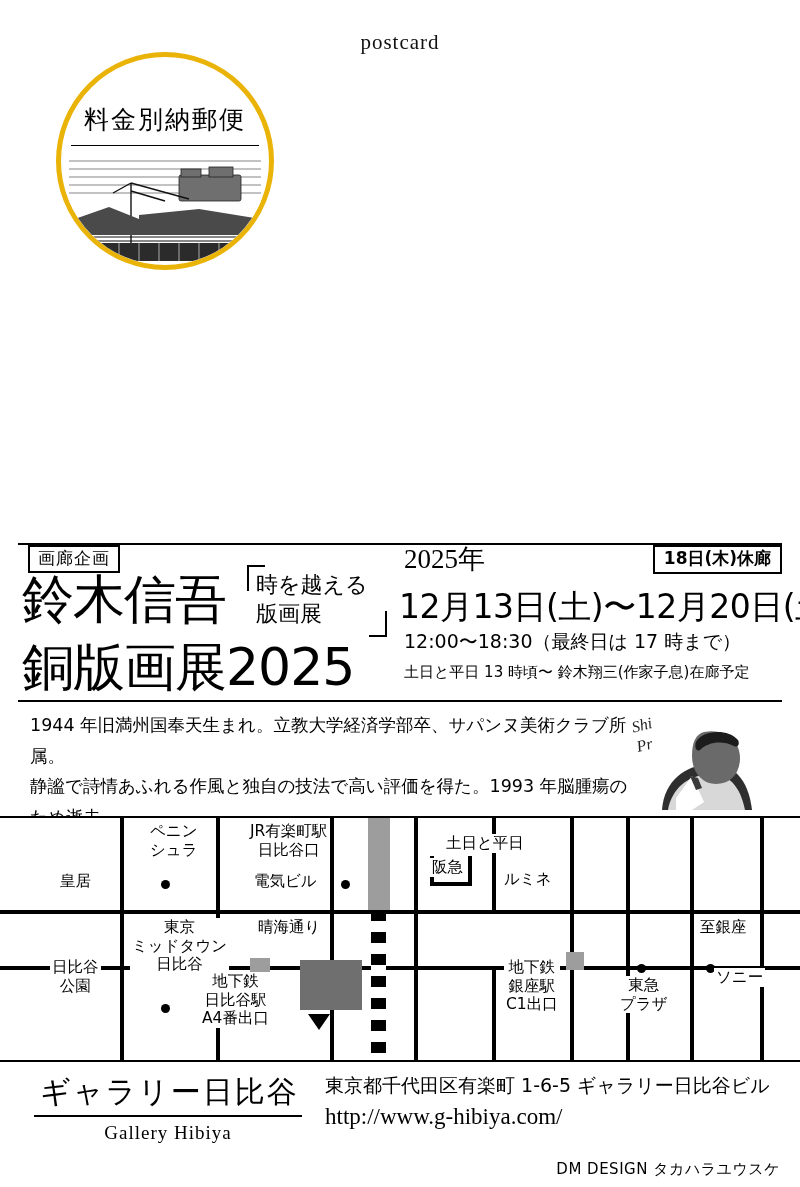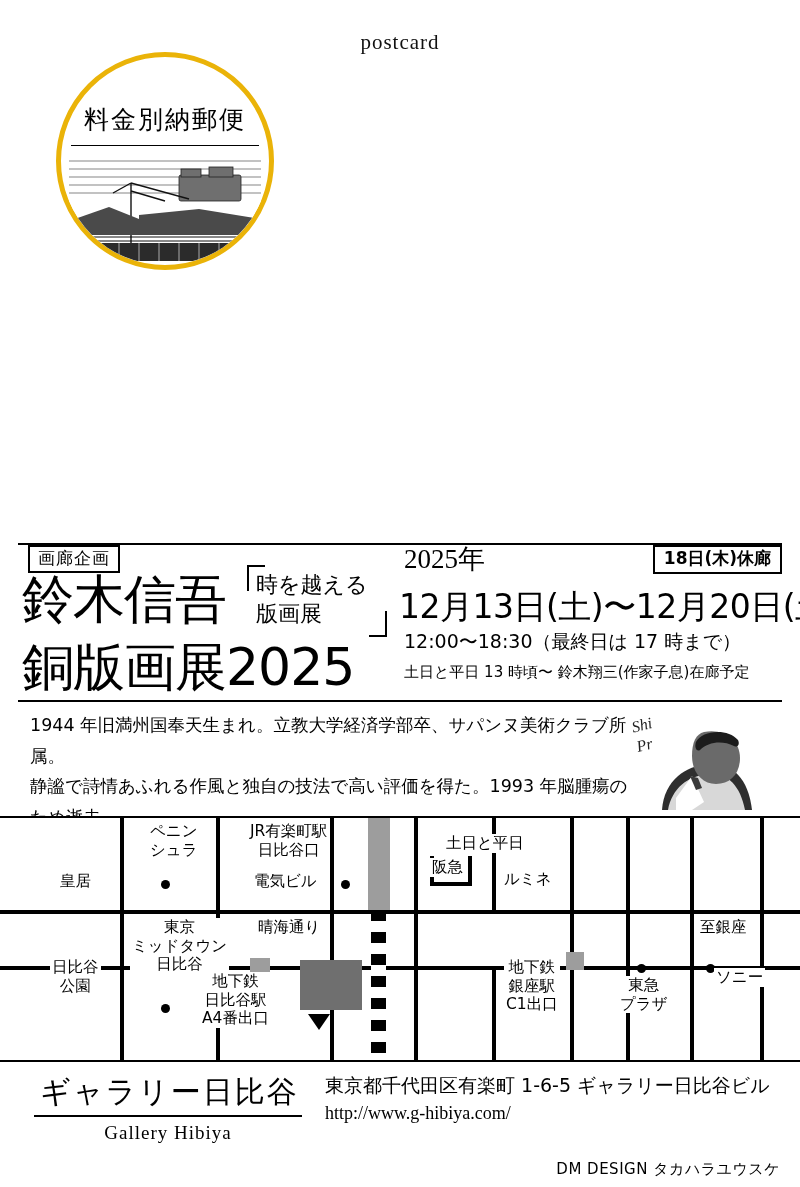--- a/index.html
+++ b/index.html
@@ -315,21 +315,21 @@
   .addr {
     position: absolute;
     left: 325px;
     top: 1072px;
     font-family: "DejaVu Sans", sans-serif;
     font-size: 19px;
     line-height: 1.45;
   }
   .addr .url {
     font-family: "Liberation Serif", serif;
-    font-size: 18px;
+    font-size: 23px;
   }
   .credit {
     position: absolute;
     right: 20px;
     bottom: 8px;
     font-family: "DejaVu Sans", sans-serif;
     font-size: 15px;
     letter-spacing: 0.5px;
     text-align: right;
   }

